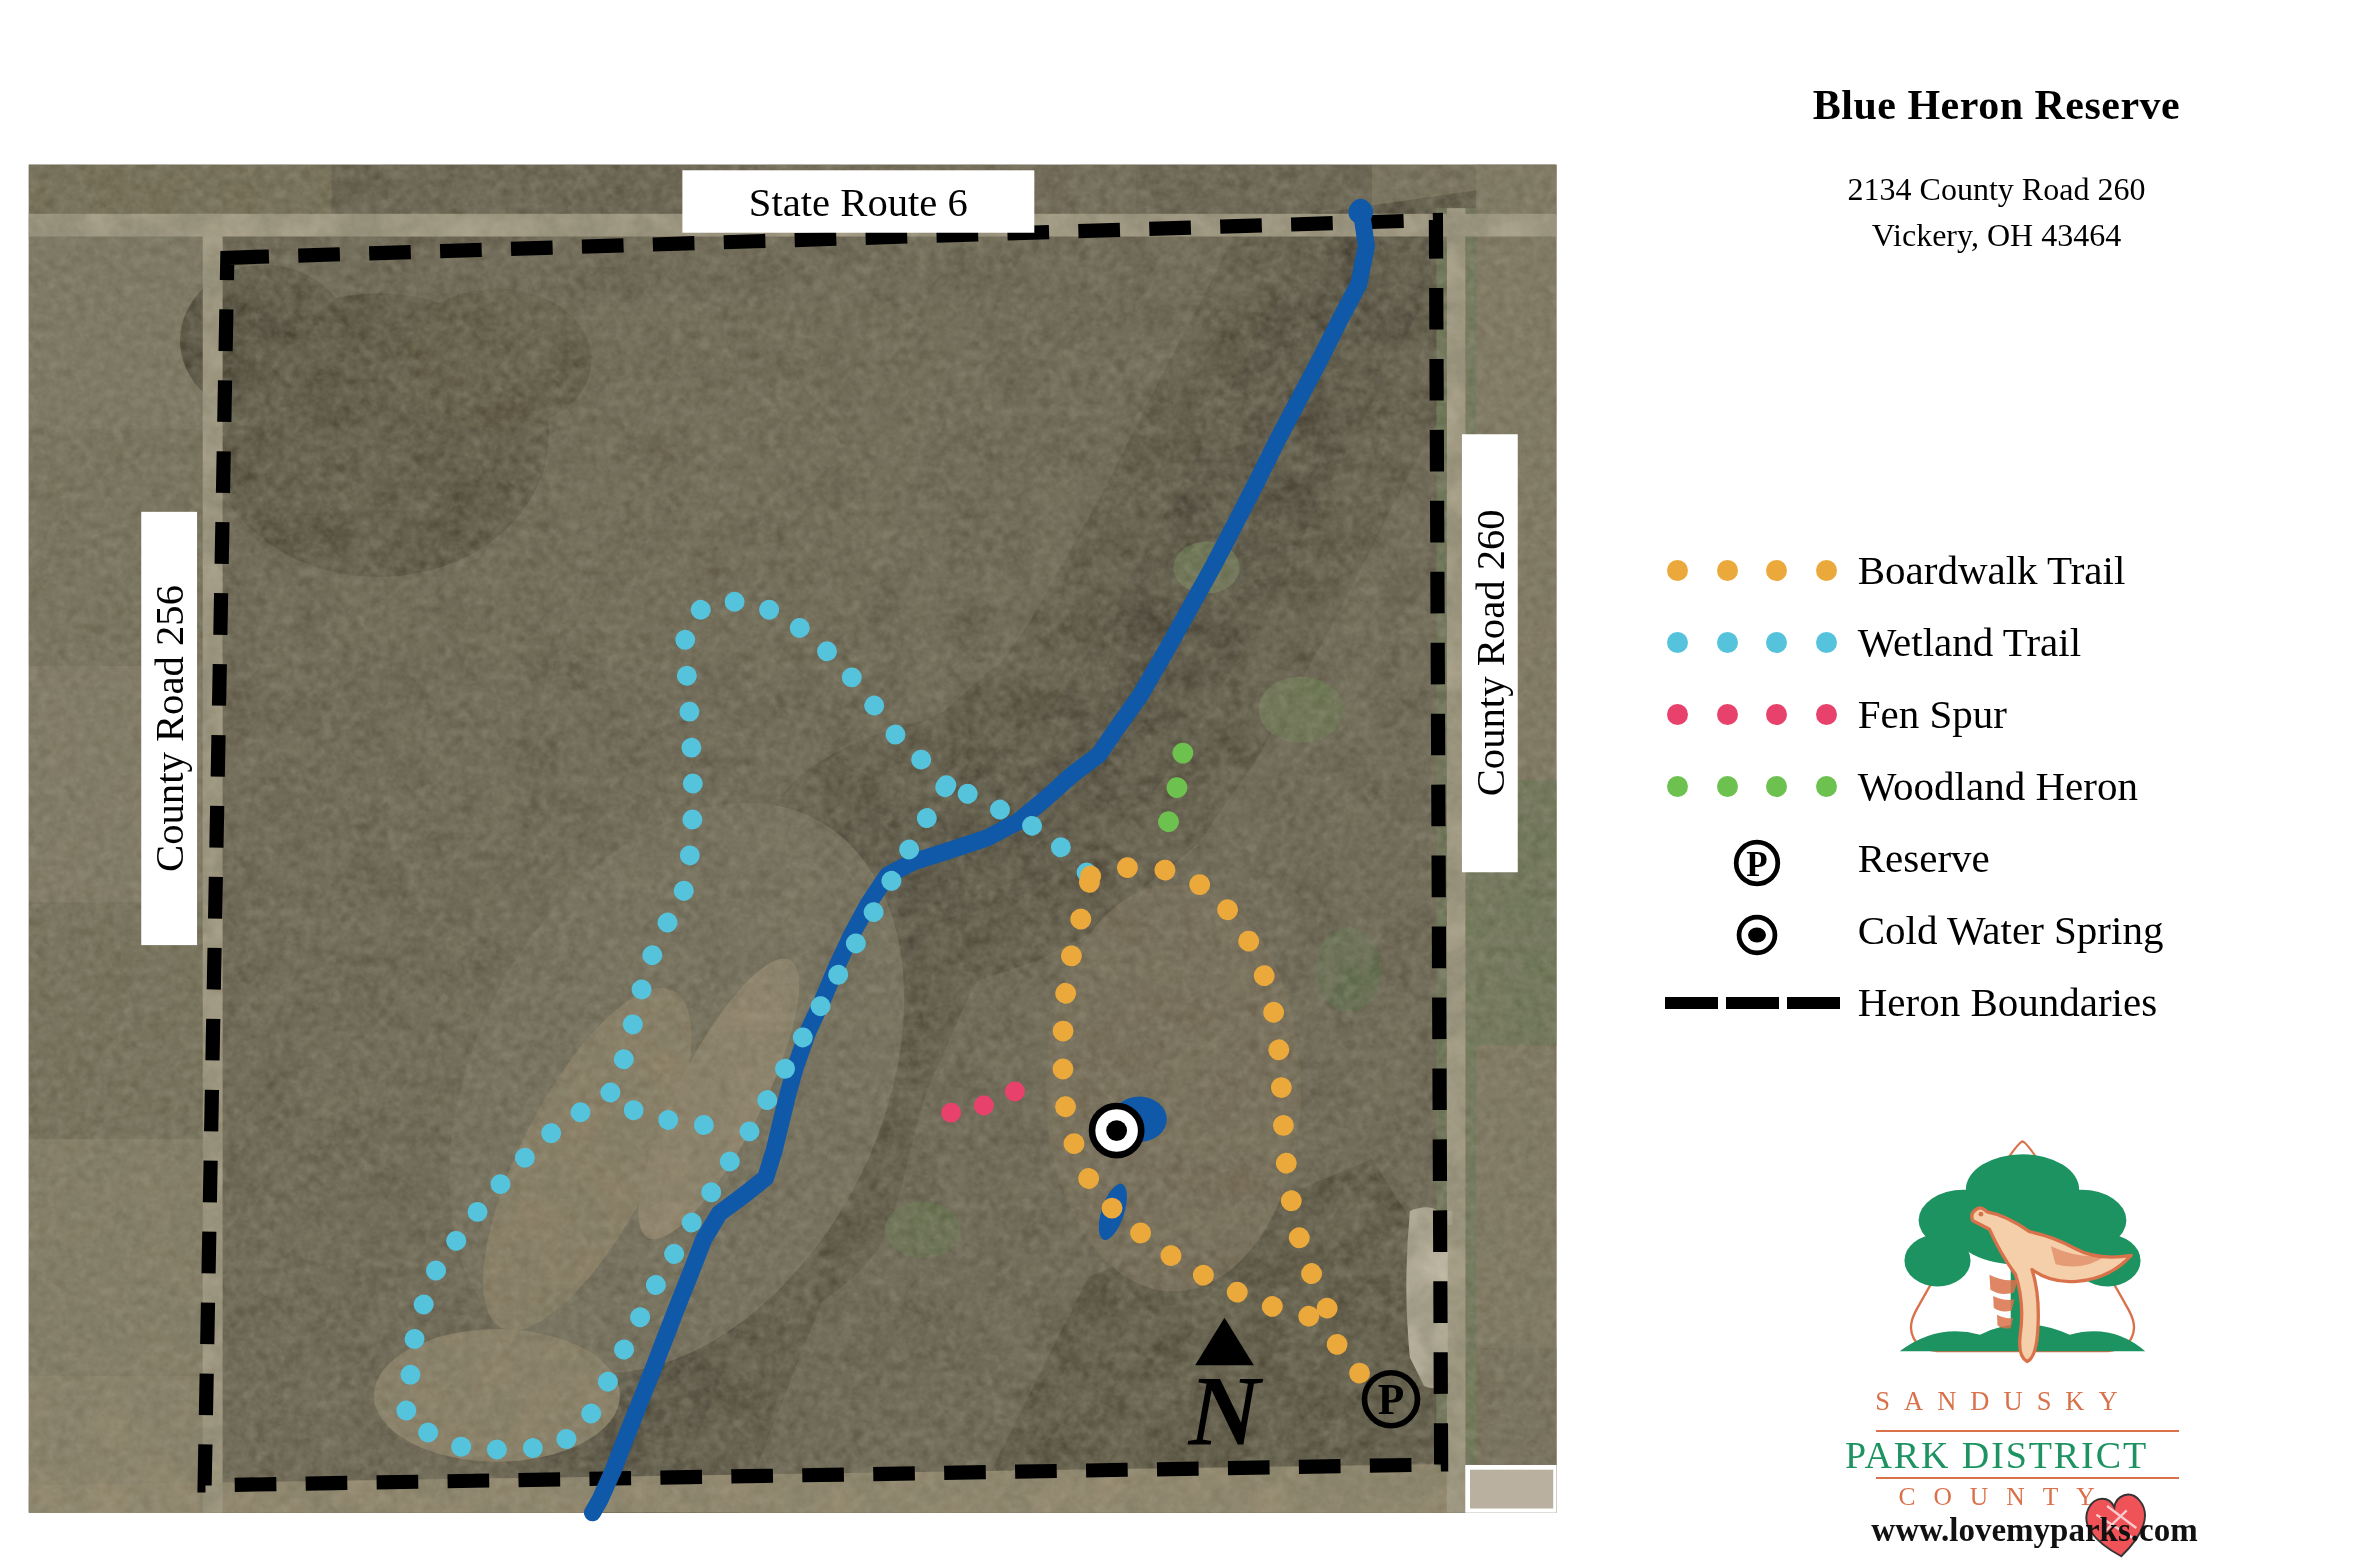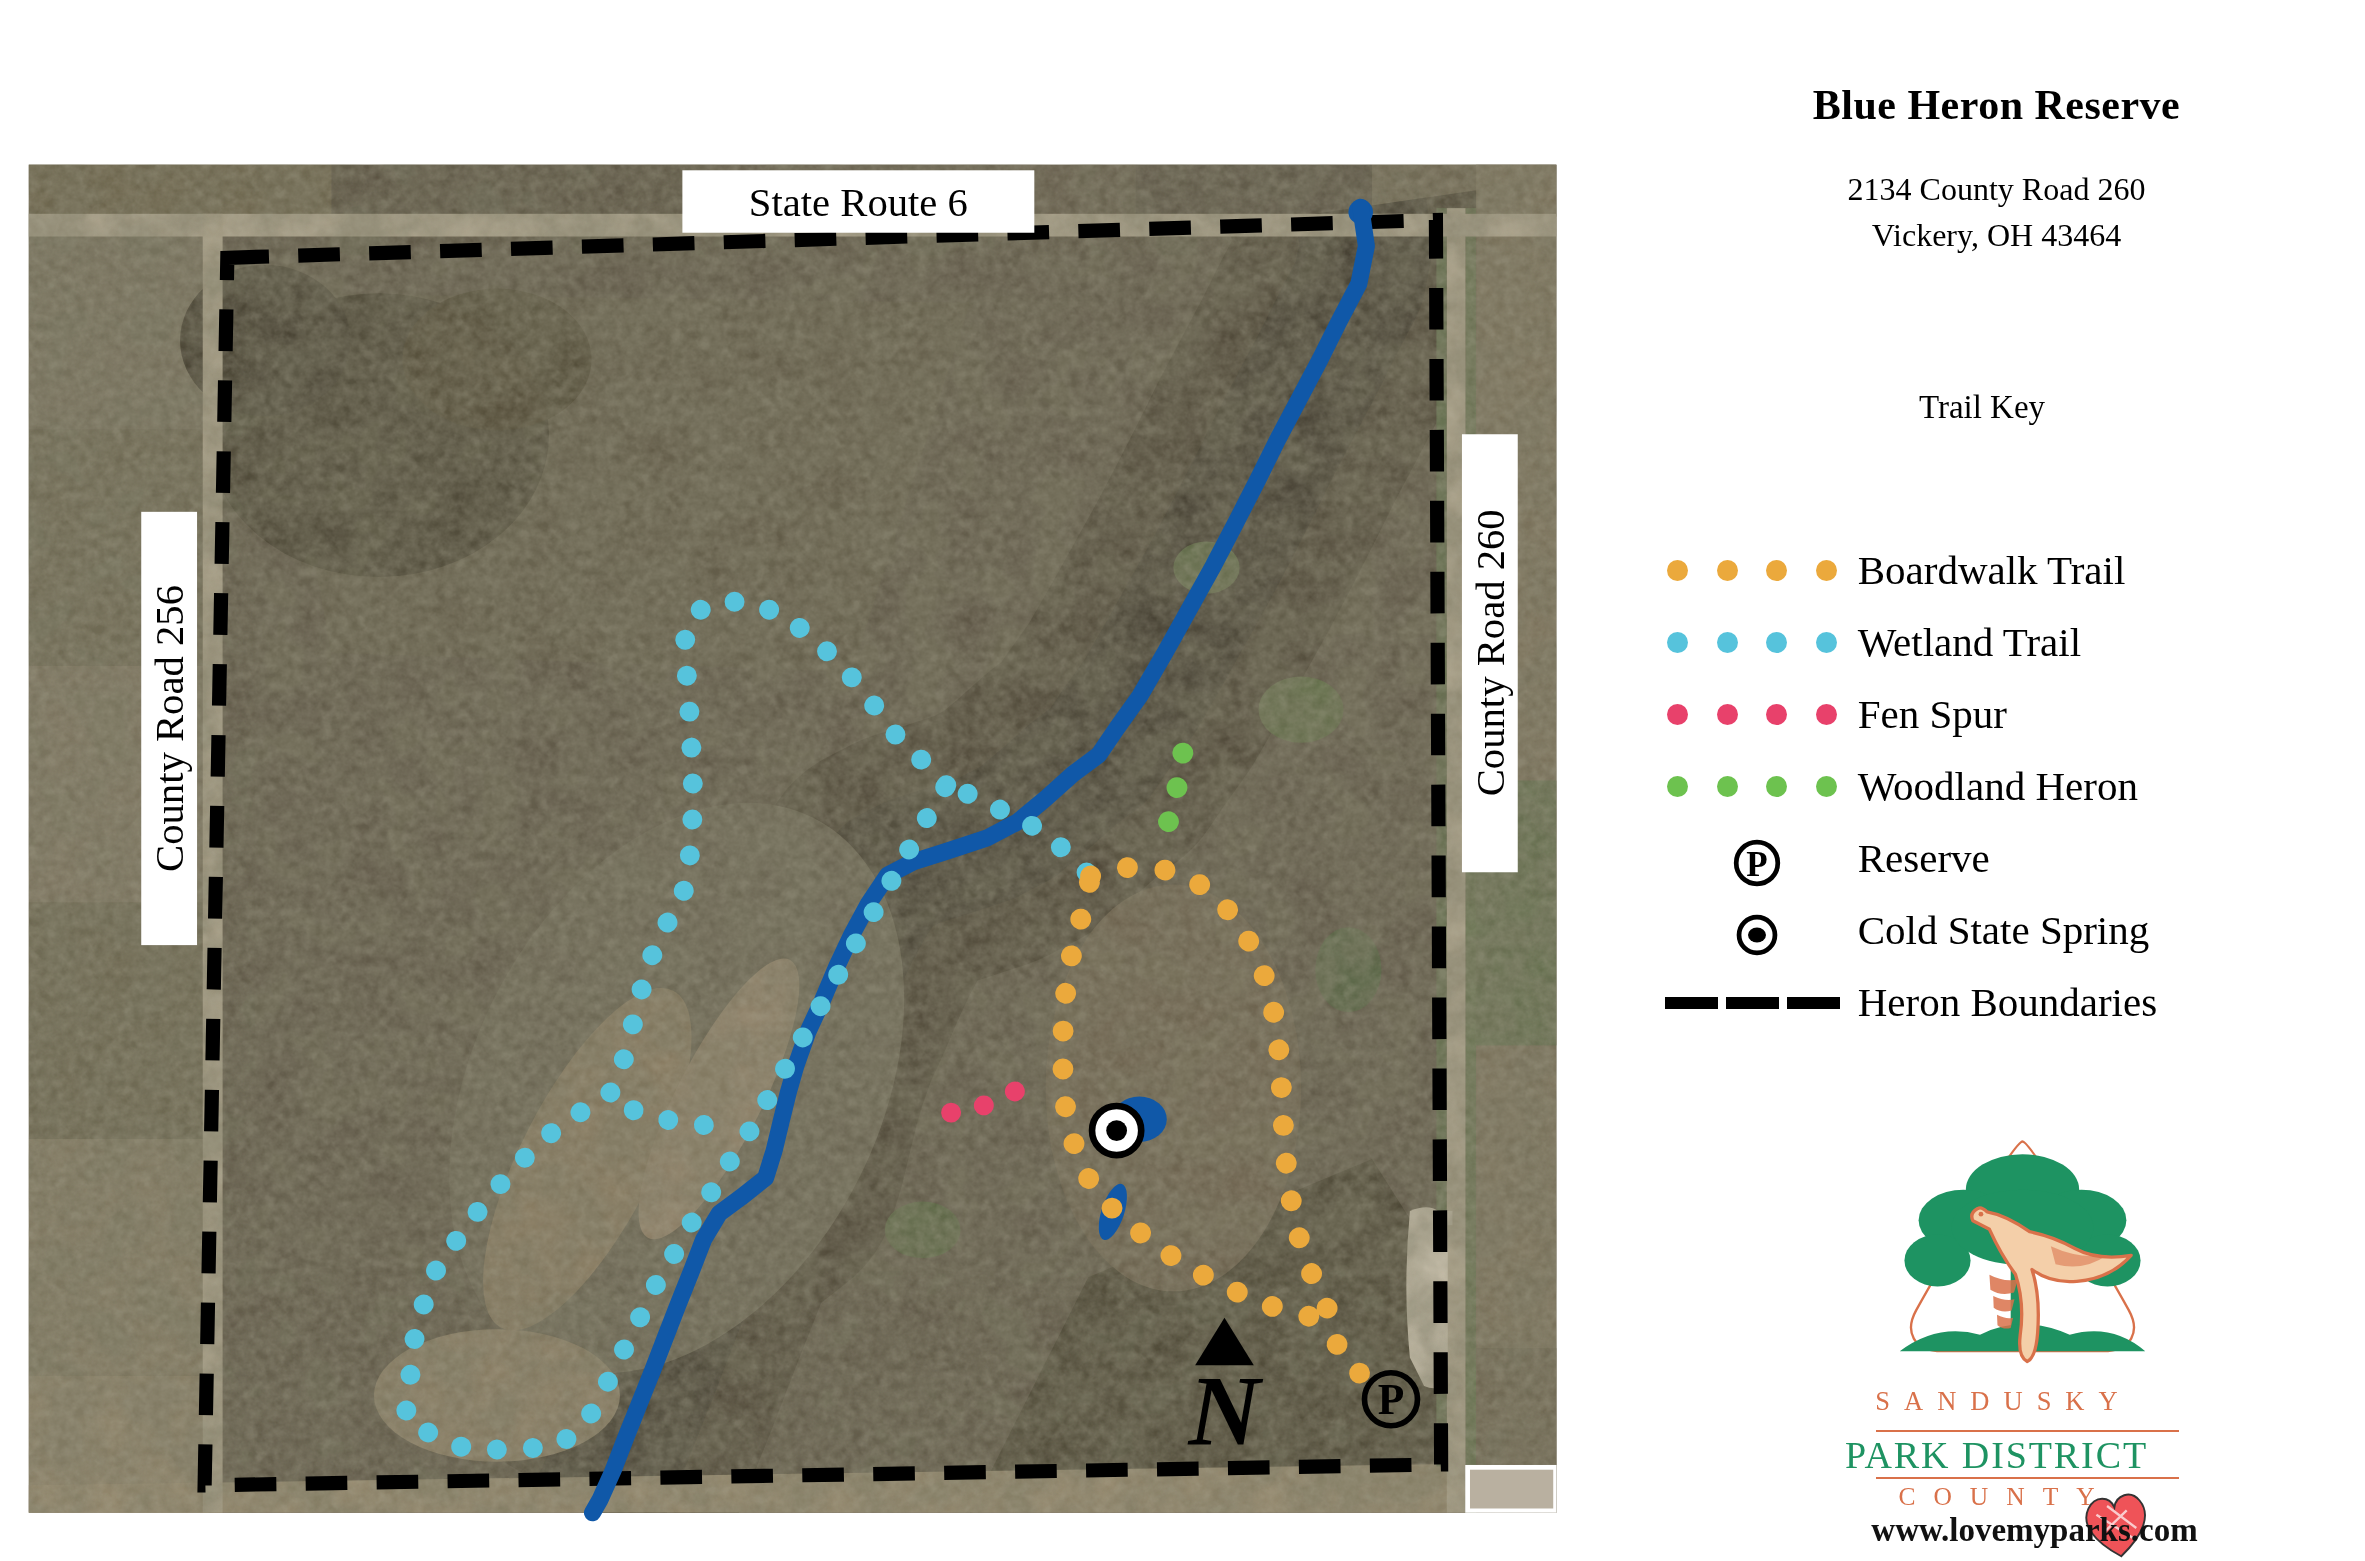--- a/index.html
+++ b/index.html
@@ -192,21 +192,20 @@
     <g>
       <rect x="3090" y="918" width="118" height="926" fill="#ffffff"></rect>
       <text transform="translate(3179 1380) rotate(-90)" text-anchor="middle" font-size="86" font-family="Liberation Serif, DejaVu Serif, serif">County Road 260</text>
     </g>
   </svg>
 
   <div class="panel">
     <div class="title">Blue Heron Reserve</div>
     <div class="addr1">2134 County Road 260</div>
     <div class="addr2">Vickery, OH  43464</div>
-    <div class="keytitle">Trail Key</div>
 
     <div class="legend">
       <div class="lrow">
         <div class="lswatch">
           <div class="ldots">
               <span class="dot orange"></span>
               <span class="dot orange"></span>
               <span class="dot orange"></span>
               <span class="dot orange"></span>
             </div>
@@ -255,21 +254,21 @@
         </div>
         <div class="llabel">Reserve</div>
       </div>
       <div class="lrow">
         <div class="lswatch">
           <svg class="licon" width="52" height="52" viewBox="0 0 110 110">
             <circle cx="55" cy="55" r="38" fill="none" stroke="#000" stroke-width="10"></circle>
             <ellipse cx="55" cy="55" rx="19" ry="16" fill="#000"></ellipse>
           </svg>
         </div>
-        <div class="llabel">Cold State Spring</div>
+        <div class="llabel">Cold Water Spring</div>
       </div>
       <div class="lrow">
         <div class="lswatch">
           <div class="ldashes">
               <span class="ldash"></span>
               <span class="ldash"></span>
               <span class="ldash"></span>
             </div>
         </div>
         <div class="llabel">Heron Boundaries</div>

